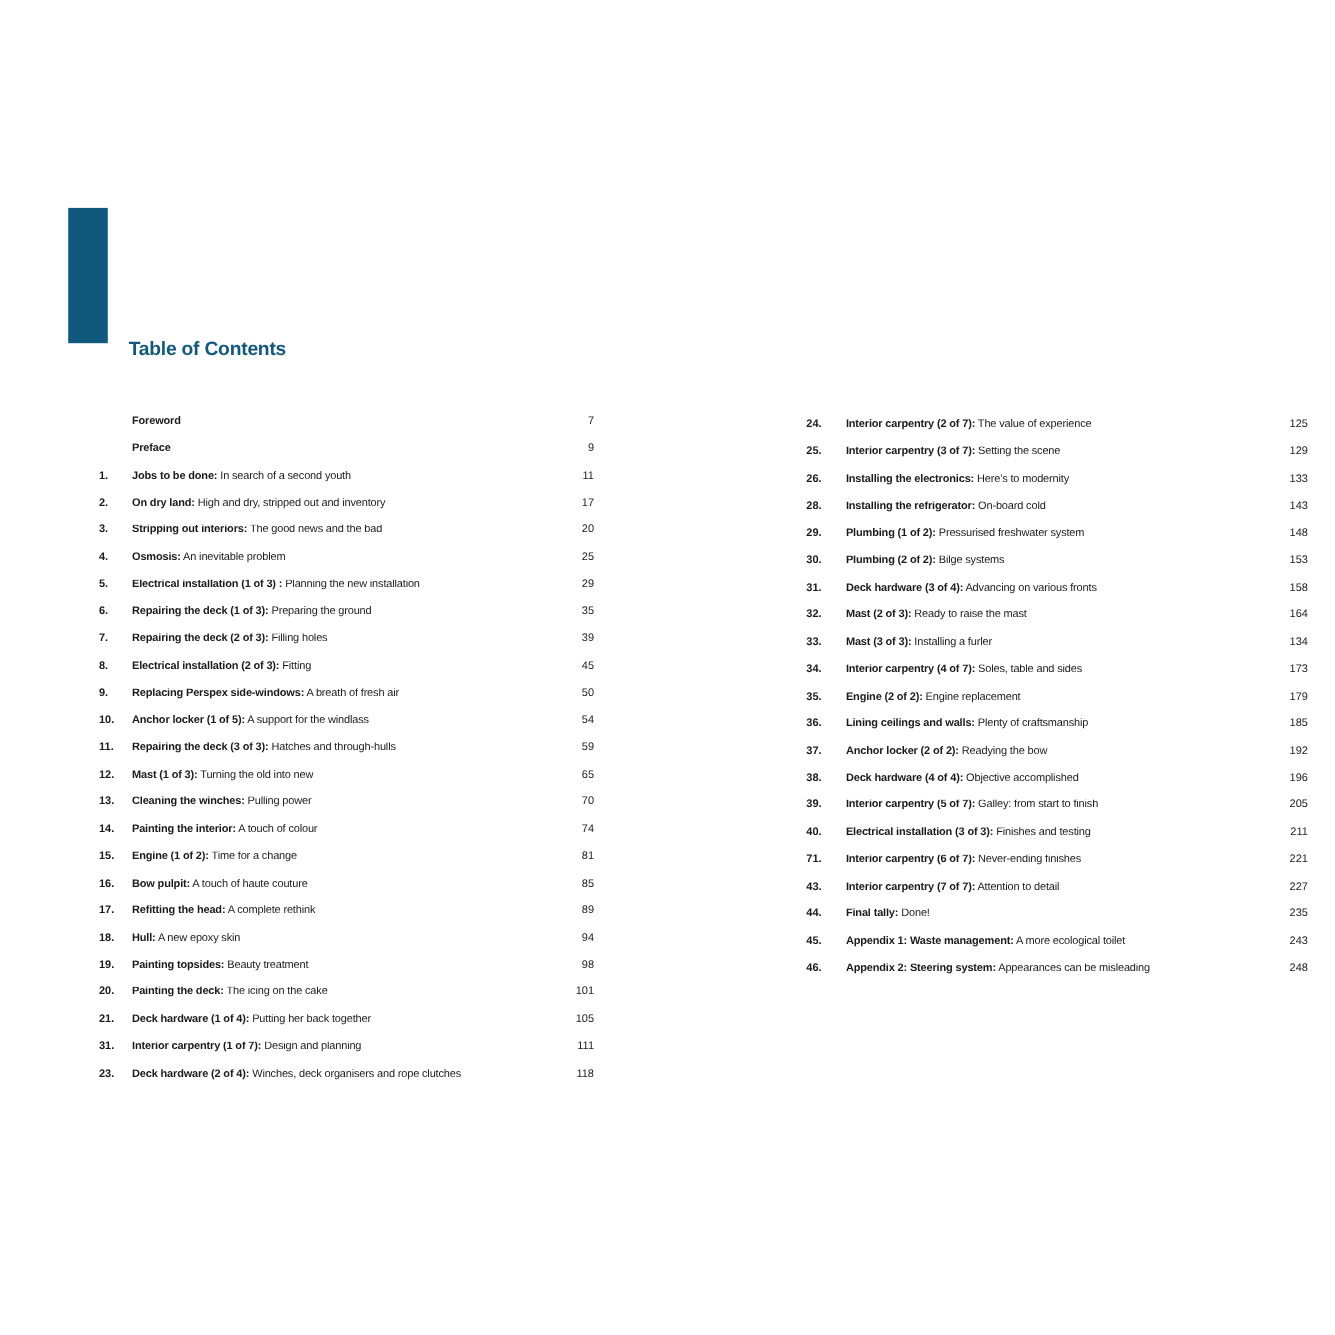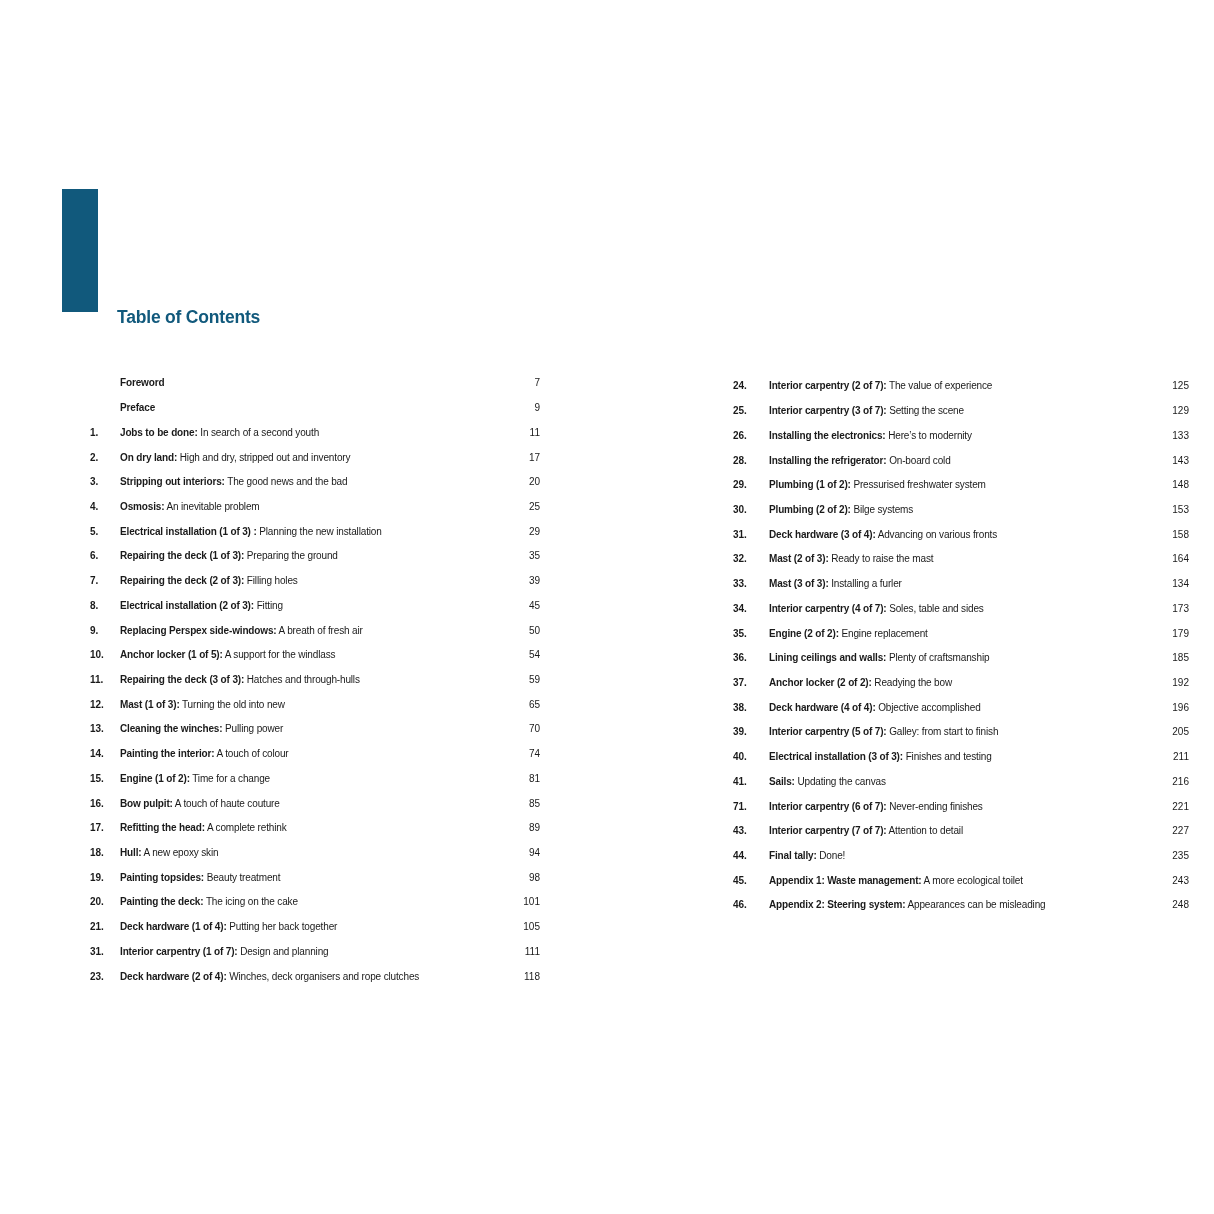--- a/index.html
+++ b/index.html
@@ -291,25 +291,20 @@
         <span class="toc-num">39.</span>
         <span class="toc-text"><b>Interior carpentry (5 of 7):</b> <span>Galley: from start to finish</span></span>
         <span class="toc-page">205</span>
       </div>
       <div class="toc-row">
         <span class="toc-num">40.</span>
         <span class="toc-text"><b>Electrical installation (3 of 3):</b> <span>Finishes and testing</span></span>
         <span class="toc-page">211</span>
       </div>
       <div class="toc-row">
-        <span class="toc-num">41.</span>
-        <span class="toc-text"><b>Sails:</b> <span>Updating the canvas</span></span>
-        <span class="toc-page">216</span>
-      </div>
-      <div class="toc-row">
         <span class="toc-num">71.</span>
         <span class="toc-text"><b>Interior carpentry (6 of 7):</b> <span>Never-ending finishes</span></span>
         <span class="toc-page">221</span>
       </div>
       <div class="toc-row">
         <span class="toc-num">43.</span>
         <span class="toc-text"><b>Interior carpentry (7 of 7):</b> <span>Attention to detail</span></span>
         <span class="toc-page">227</span>
       </div>
       <div class="toc-row">

